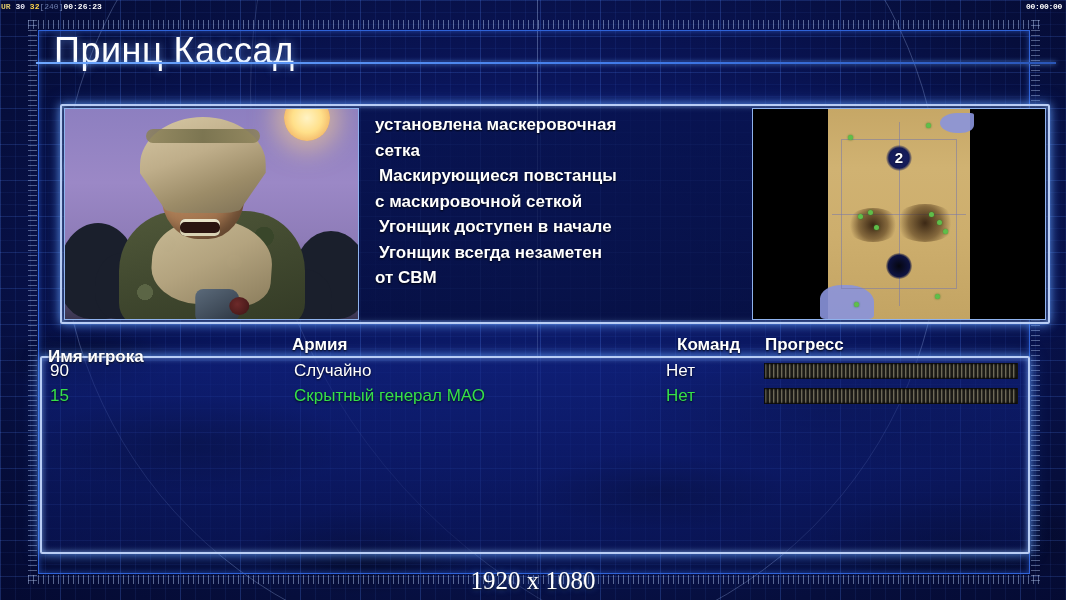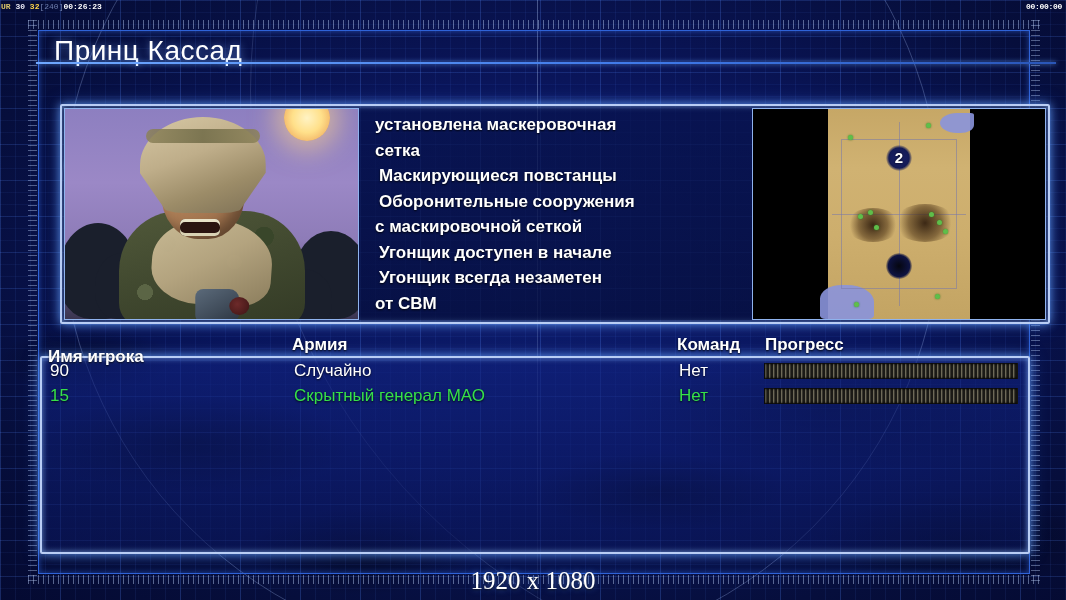--- a/index.html
+++ b/index.html
@@ -122,21 +122,21 @@
 
   
   #title-bar {
     position: absolute;
     left: 40px; top: 26px;
     right: 44px;
     height: 50px;
     z-index: 20;
   }
   #title {
-    font-size: 28px;
+    font-size: 36px;
     line-height: 50px;
     color: #ffffff;
     font-weight: normal;
     letter-spacing: .5px;
     text-shadow: 0 0 8px rgba(120,170,255,.65);
     margin: 0 0 0 14px;
     white-space: nowrap;
   }
   #title-underline {
     position: absolute;
@@ -401,21 +401,21 @@
     font-size: 17px;
     white-space: nowrap;
   }
   .row .cell {
     position: absolute;
     top: 0;
     text-shadow: 0 1px 2px rgba(0,0,0,.8);
   }
   .cell.name { left: 8px; }
   .cell.army { left: 252px; }
-  .cell.team { left: 637px; }
+  .cell.team { left: 624px; }
   .cell.bar-cell { left: 722px; top: 5px; }
   .row.white .cell { color: #ffffff; }
   .row.green .cell { color: #36e04a; }
   .pbar {
     width: 252px; height: 14px;
     background:
       repeating-linear-gradient(to right,
         #6e6a58 0 1px,
         #3a3830 1px 2px,
         #1b1a16 2px 4px),
@@ -490,21 +490,20 @@
         <div class="mouth"></div>
       </div>
       <div class="sold-hood"></div>
       <div class="canteen"></div>
     </div>
 
     <div id="desc">
       <div class="desc-line indent">установлена маскеровочная</div>
       <div class="desc-line indent">сетка</div>
       <div class="desc-line">Маскирующиеся повстанцы</div>
-      <div class="desc-line">Оборонительные сооружения</div>
       <div class="desc-line indent">с маскировочной сеткой</div>
       <div class="desc-line">Угонщик доступен в начале</div>
       <div class="desc-line">Угонщик всегда незаметен</div>
       <div class="desc-line indent">от СВМ</div>
     </div>
 
     <div id="map-box">
       <div id="map-img">
         <div class="water w1"></div>
         <div class="water w2"></div>

